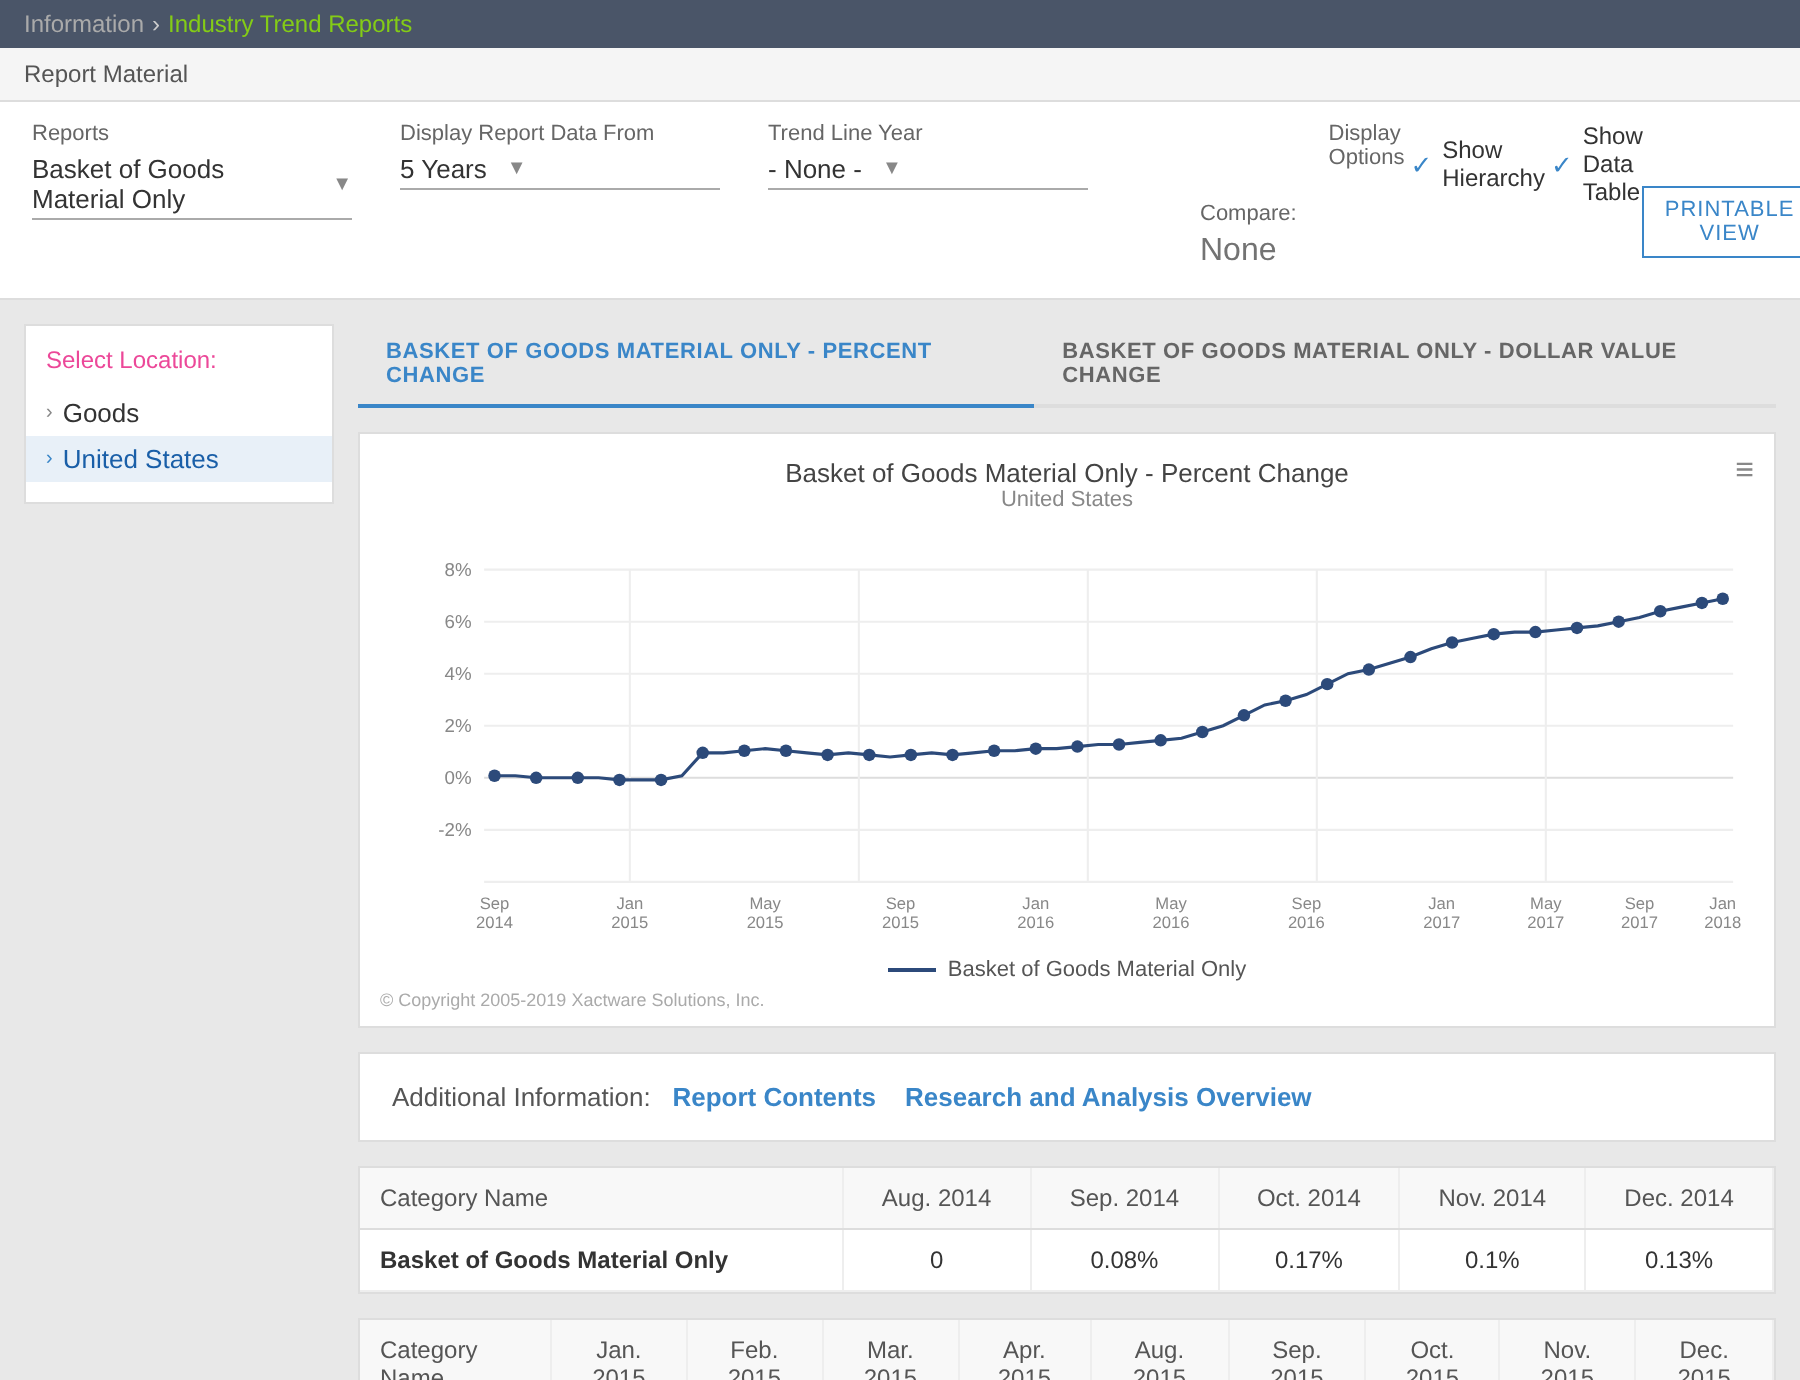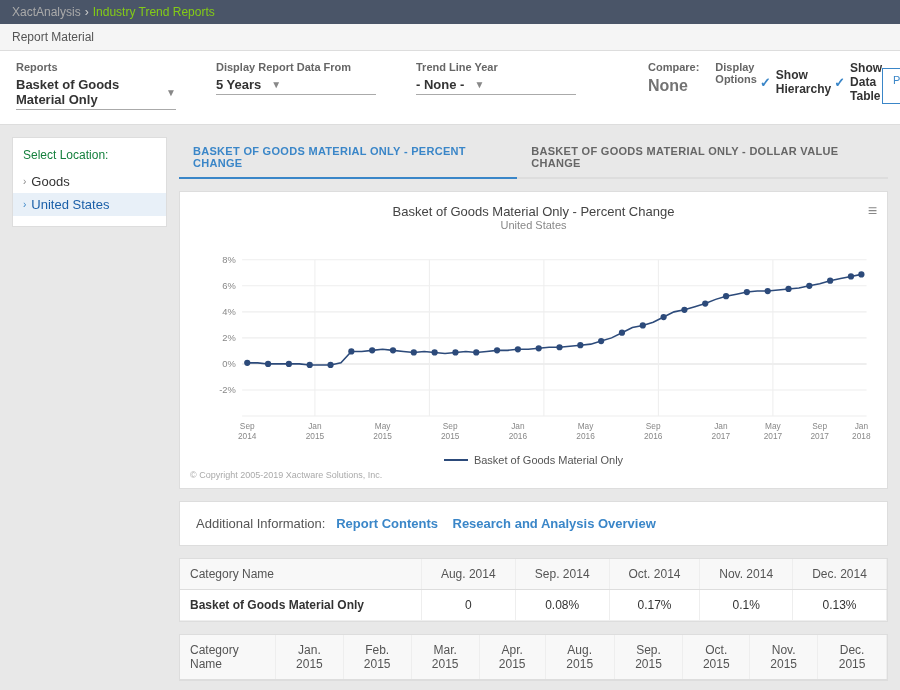--- a/index.html
+++ b/index.html
@@ -31,41 +31,40 @@
     .options-panel {
       background: #fff;
       border-bottom: 1px solid #ddd;
       padding: 10px 16px 14px;
       display: flex;
       align-items: flex-start;
       gap: 0;
     }
     .options-group {
       display: flex;
-      gap: 40px;
+      gap: 24px;
       flex: 1;
-      font-weight: bold;
     }
     .option-field { display: flex; flex-direction: column; gap: 4px; }
     .option-label { font-size: 11px; color: #666; }
     .option-select {
       display: flex;
       align-items: center;
       gap: 6px;
       font-size: 13px;
       color: #333;
       cursor: pointer;
       padding-bottom: 2px;
       border-bottom: 1px solid #aaa;
       min-width: 160px;
     }
     .option-select .arrow { font-size: 10px; color: #888; margin-left: 4px; }
 
     .compare-section { display: flex; align-items: flex-start; gap: 16px; margin-left: 16px; padding-left: 16px; }
-    .compare-label-block { display: flex; flex-direction: column; gap: 4px; }
+    .compare-label-block { display: flex; flex-direction: column; gap: 4px; margin-top: 40px; }
     .compare-label { font-size: 11px; color: #666; }
     .compare-value { font-size: 16px; color: #737373; }
 
     .display-options-block { display: flex; flex-direction: row; gap: 3px; }
     .display-options-title { font-size: 11px; color: #666; margin-bottom: 2px; }
     .display-option-row { display: flex; align-items: center; gap: 5px; font-size: 12px; color: #333; }
     .check-icon { color: #3a86c8; font-size: 13px; }
 
     .action-buttons {
       display: flex;
@@ -96,21 +95,21 @@
       background: #fff;
       border: 1px solid #ddd;
       width: 155px;
       min-width: 155px;
       padding: 10px 0;
       font-size: 13px;
       align-self: flex-start;
     }
     .location-sidebar-title {
       font-size: 12px;
-      color: #15803d;
+      color: #ec4899;
       padding: 0 10px 8px;
     }
     .location-item {
       display: flex;
       align-items: center;
       gap: 5px;
       padding: 4px 10px;
       cursor: pointer;
       color: #333;
     }
@@ -245,21 +244,21 @@
       text-align: center;
       border-bottom: 1px solid #eee;
       border-right: 1px solid #eee;
     }
     .data-table td:first-child { text-align: left; font-weight: bold; font-size: 12px; }
   </style>
 </head>
 <body>
 
 <div class="breadcrumb-bar">
-  <a>XactAnalysis</a>
+  <a>Information</a>
   <span>›</span>
   <span class="current">Industry Trend Reports</span>
 </div>
 
 <div class="report-options-bar">
   <span>Report Material</span>
 </div>
 
 <div class="options-panel">
   <div class="options-group">

